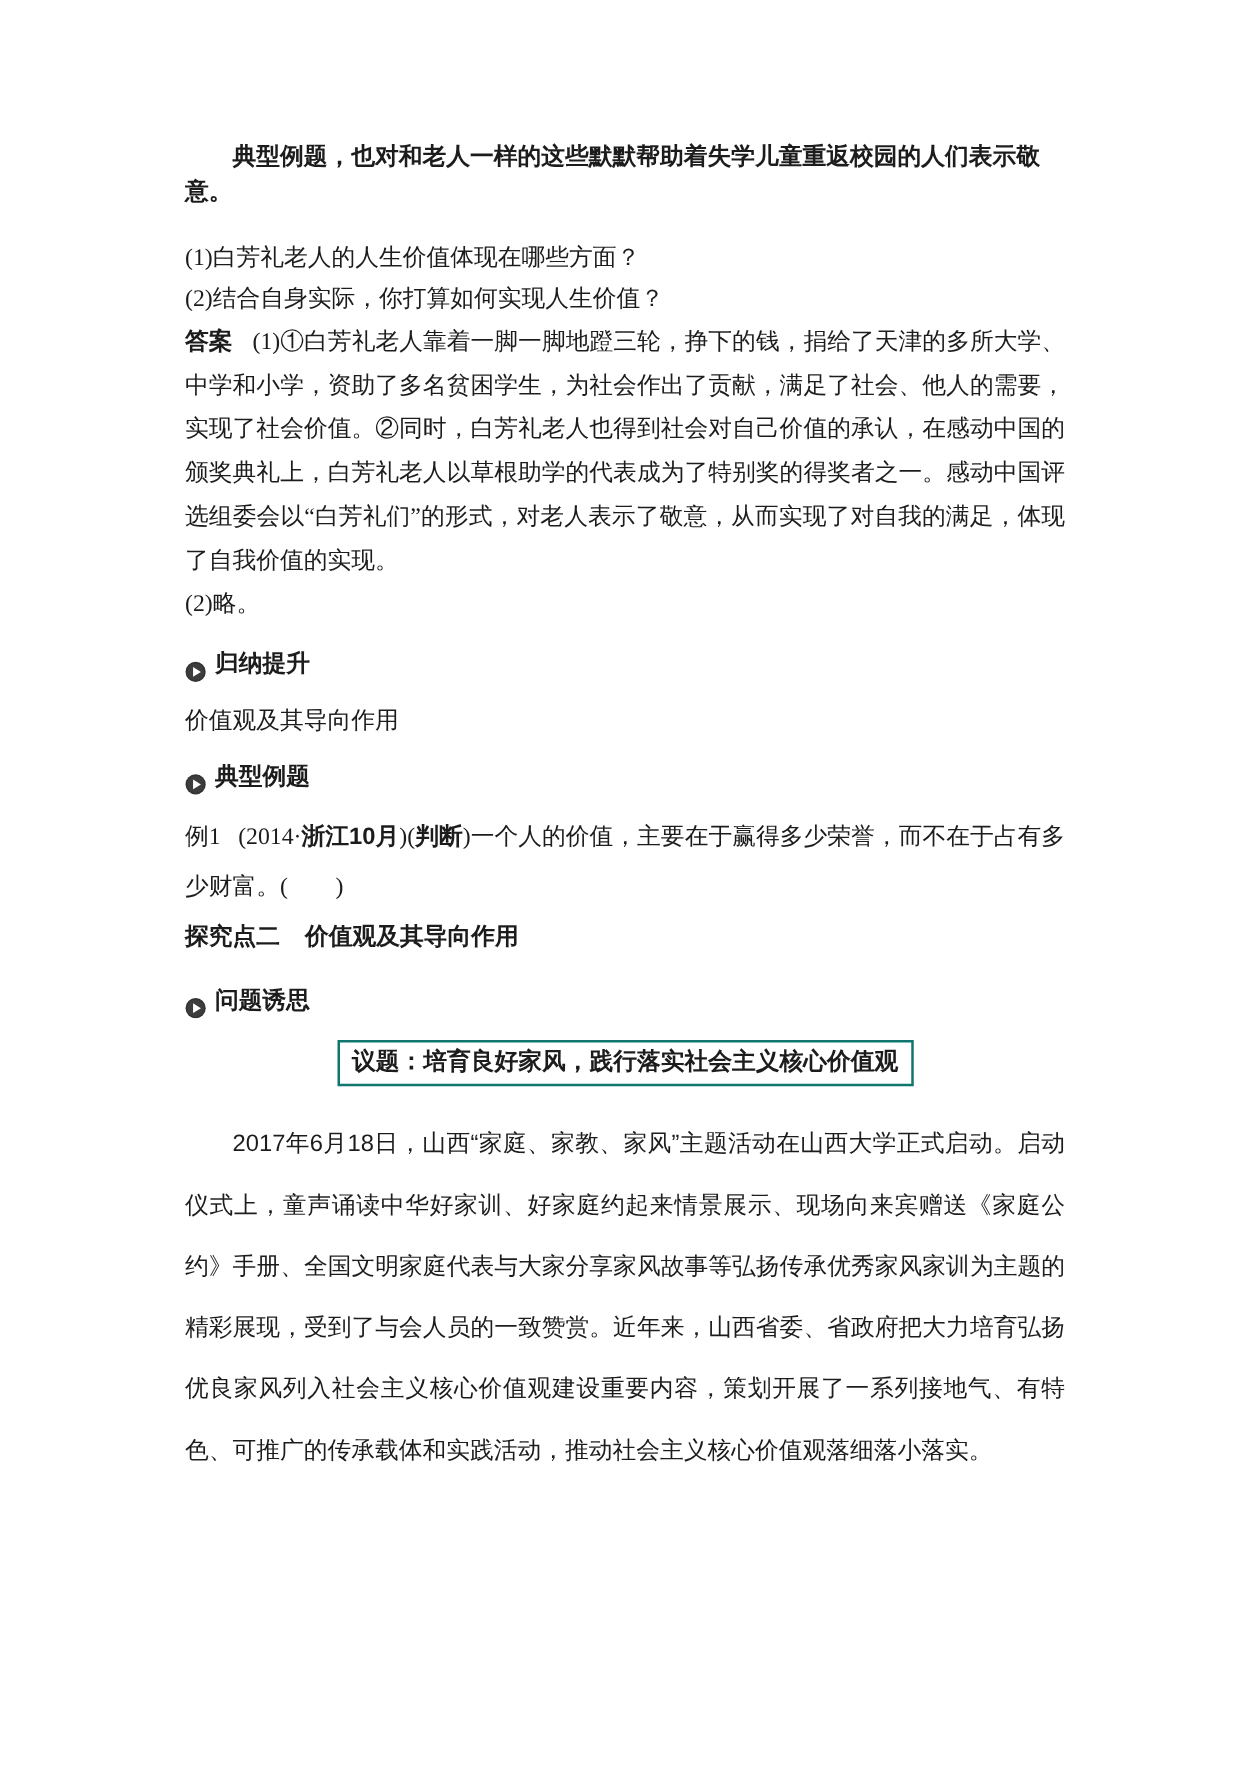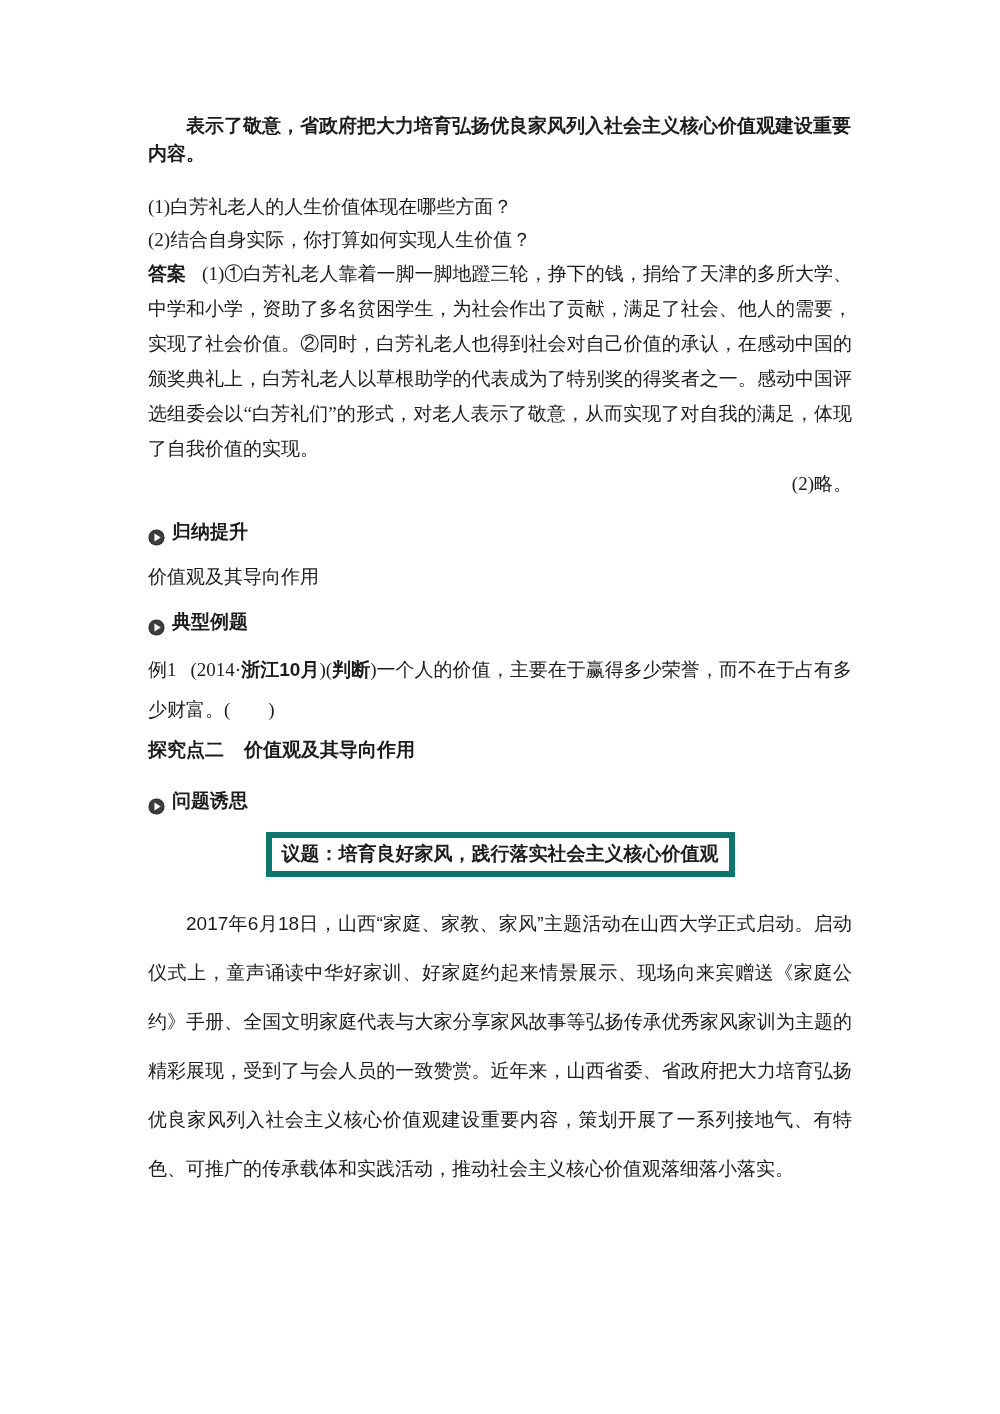--- a/index.html
+++ b/index.html
@@ -25,21 +25,21 @@
     text-indent: 2em;
     margin-bottom: 22px;
   }
   .question { line-height: 33px; }
   .answer-para { line-height: 35px; }
   .ans-label {
     font-family: "Liberation Sans", "DejaVu Sans", sans-serif;
     font-weight: bold;
     margin-right: 16px;
   }
-  .ans-note { line-height: 35px; text-align: right; }
+  .ans-note { line-height: 35px; }
 
   .sec-header {
     display: flex;
     align-items: flex-end;
     gap: 7px;
     margin-top: 17px;
     line-height: 28px;
     font-family: "Liberation Sans", "DejaVu Sans", sans-serif;
     font-weight: bold;
   }
@@ -67,40 +67,40 @@
   .explore-title {
     font-family: "Liberation Sans", "DejaVu Sans", sans-serif;
     font-weight: bold;
     line-height: 40px;
   }
   .explore-label { margin-right: 20px; margin-top: 44px; }
 
   .topic-box {
     display: table;
     margin: 17px auto 0 auto;
-    border: 6px solid #0f766e;
+    border: 2px solid #0f766e;
     padding: 2px 10px 4px 10px;
     font-family: "Liberation Sans", "DejaVu Sans", sans-serif;
     font-weight: bold;
     line-height: 27px;
   }
 
   .material-para {
     margin-top: 22px;
     line-height: 49px;
     text-indent: 2em;
     font-family: "Liberation Sans", "DejaVu Sans", sans-serif;
   }
 </style>
 </head>
 <body>
 
 <div class="page">
 
-  <p class="intro-line">表示了敬意，省政府把大力培育弘扬优良家风列入社会主义核心价值观建设重要内容。</p>
+  <p class="intro-line">典型例题，也对和老人一样的这些默默帮助着失学儿童重返校园的人们表示敬意。</p>
 
   <p class="question serif">(1)白芳礼老人的人生价值体现在哪些方面？</p>
   <p class="question serif">(2)结合自身实际，你打算如何实现人生价值？</p>
 
   <p class="answer-para serif justify"><span class="ans-label">答案</span><span>(1)①白芳礼老人靠着一脚一脚地蹬三轮，挣下的钱，捐给了天津的多所大学、中学和小学，资助了多名贫困学生，为社会作出了贡献，满足了社会、他人的需要，实现了社会价值。②同时，白芳礼老人也得到社会对自己价值的承认，在感动中国的颁奖典礼上，白芳礼老人以草根助学的代表成为了特别奖的得奖者之一。感动中国评选组委会以“白芳礼们”的形式，对老人表示了敬意，从而实现了对自我的满足，体现了自我价值的实现。</span></p>
   <p class="ans-note serif">(2)略。</p>
 
   <div class="sec-header">
     <svg class="sec-icon" viewBox="0 0 20 20">
       <circle cx="10" cy="10" r="9.5" fill="#333333"></circle>

